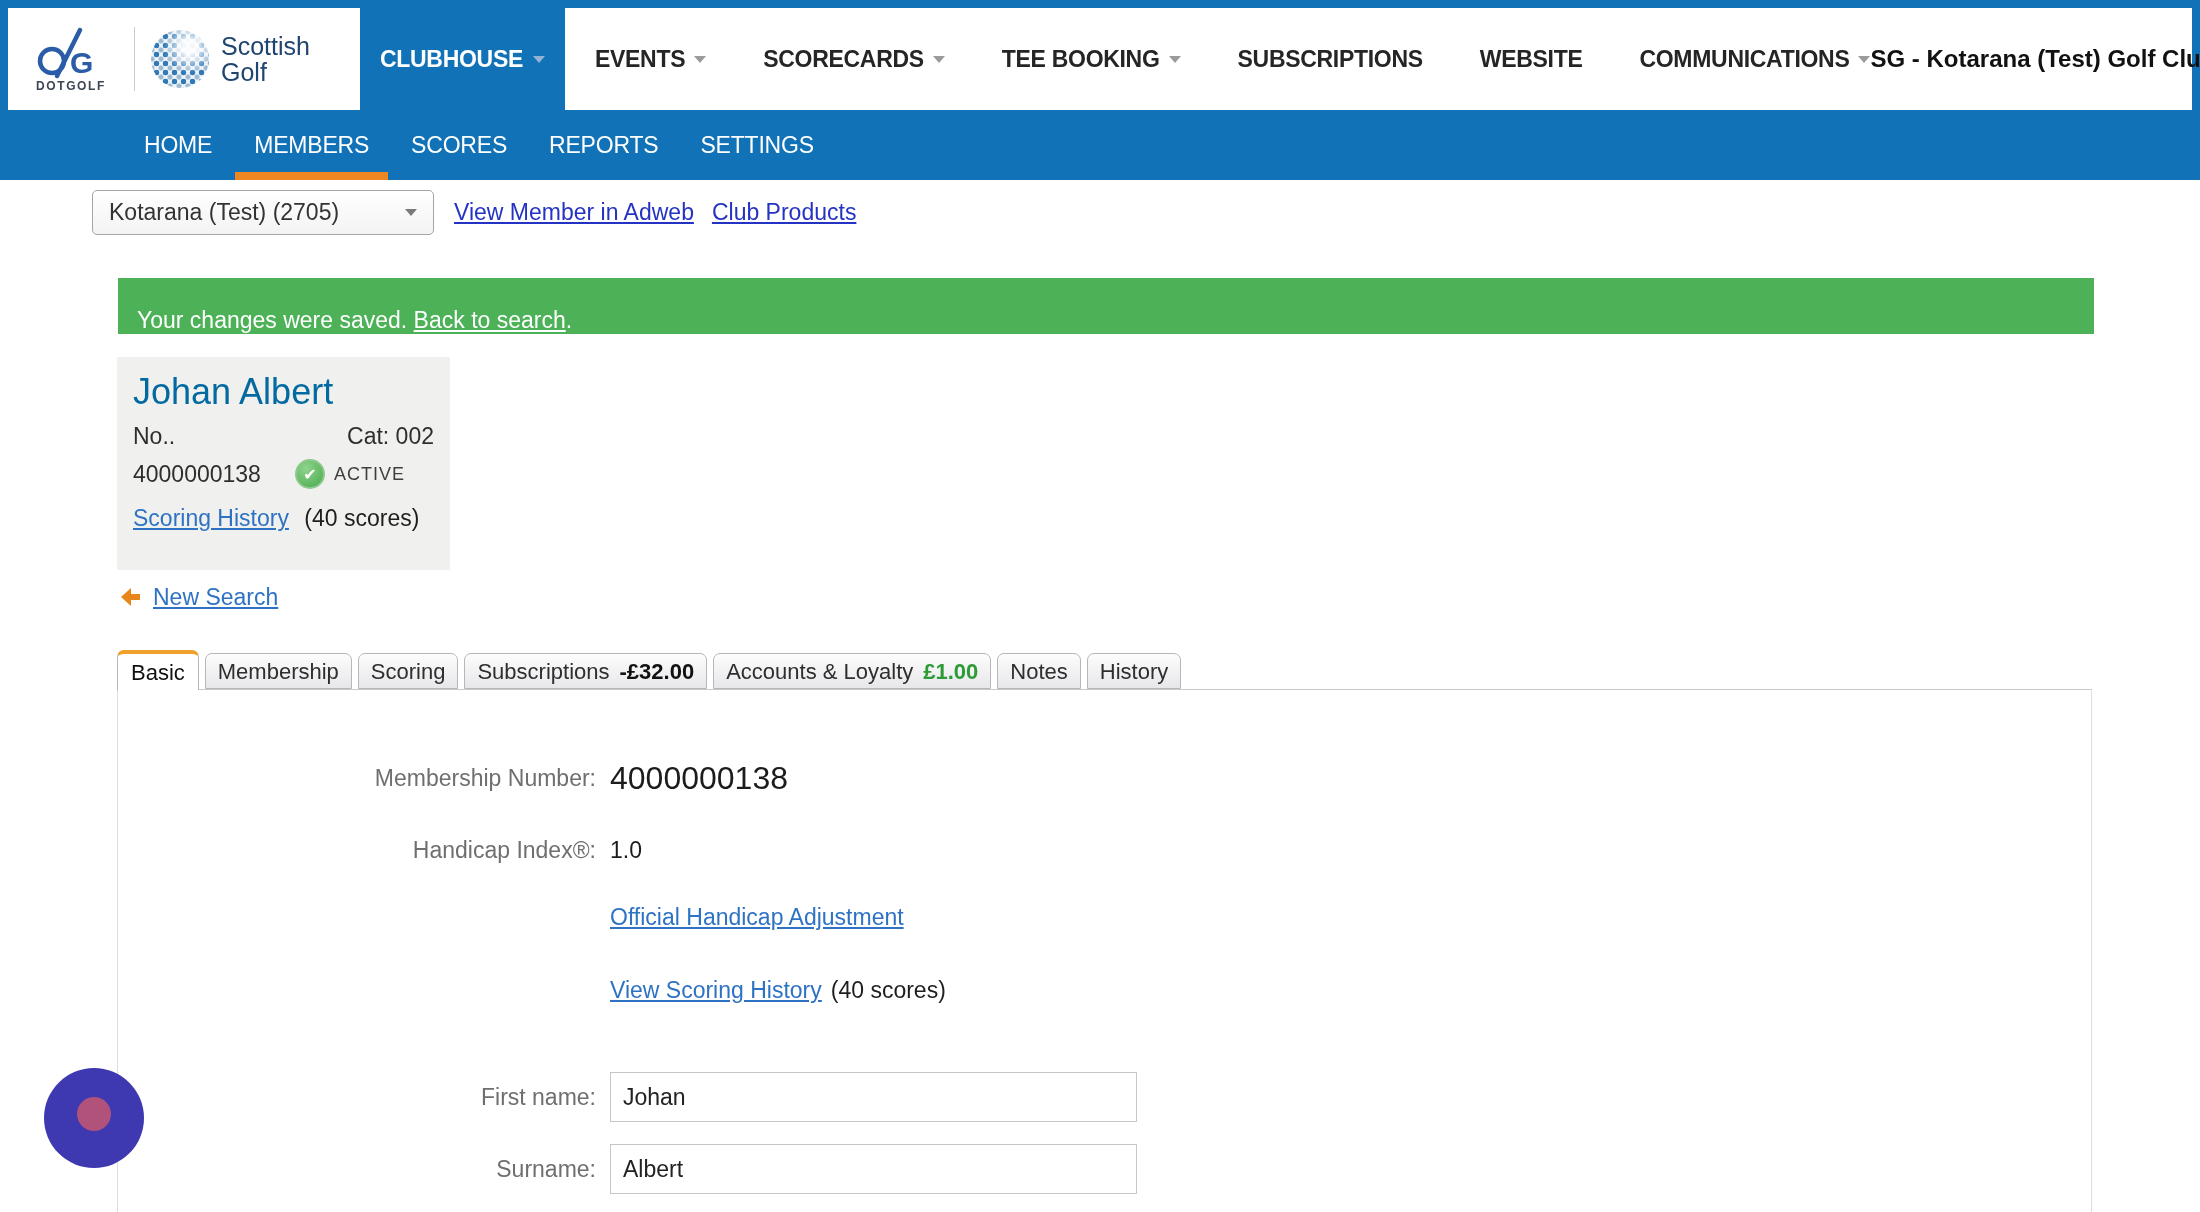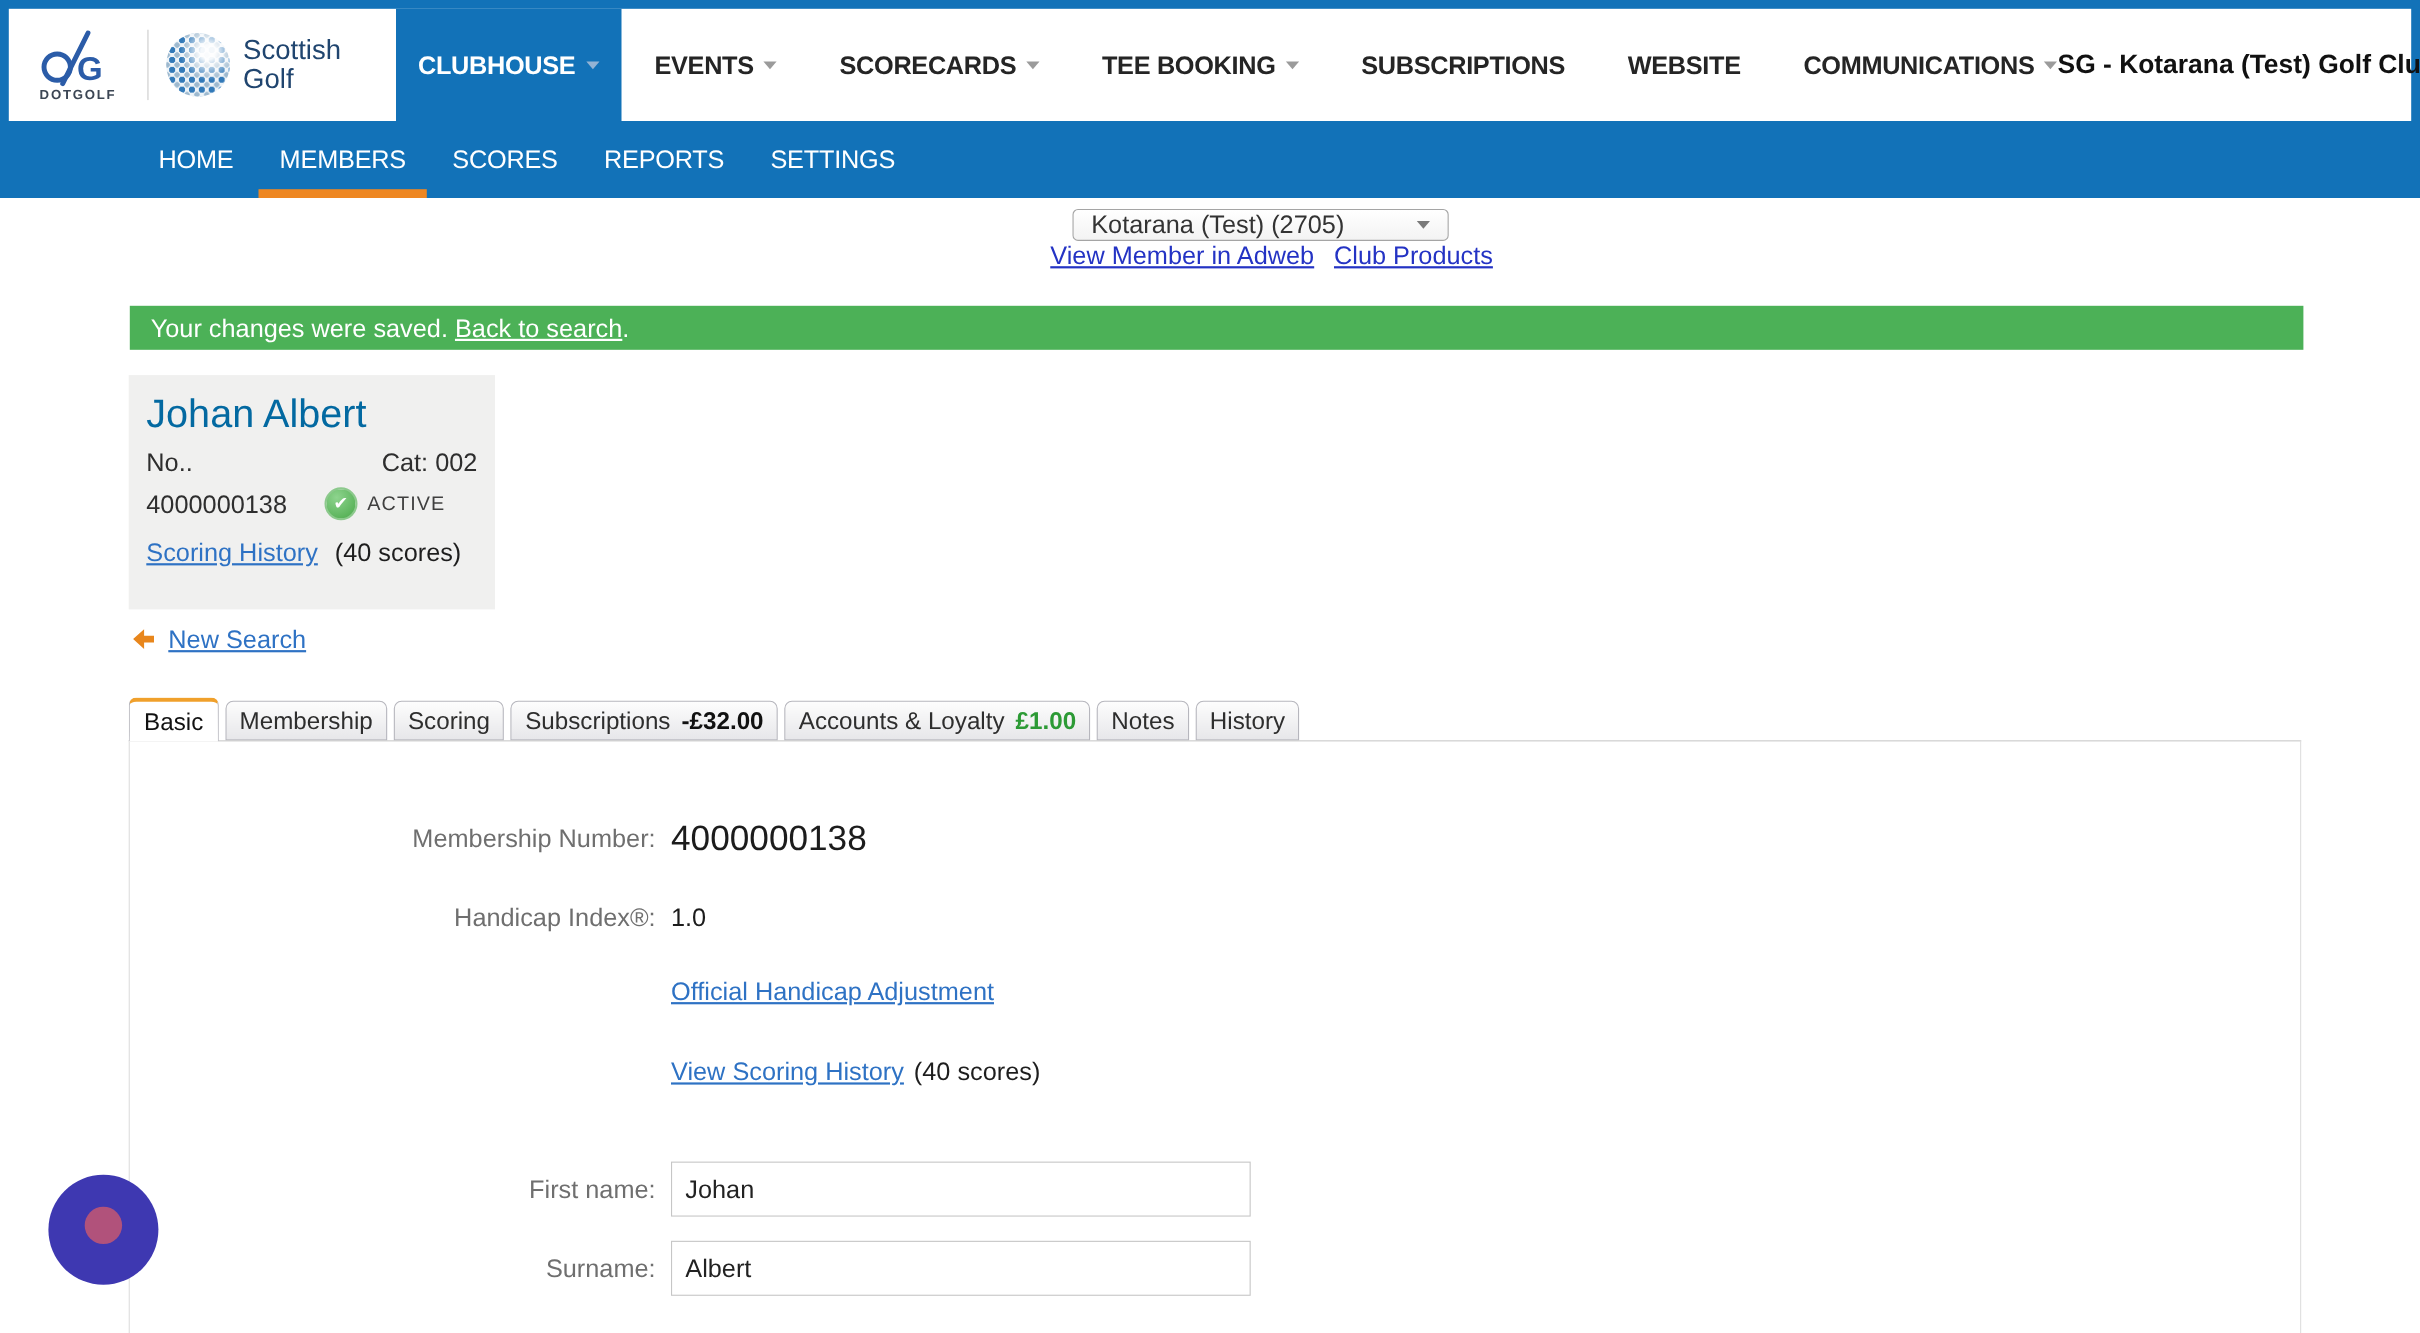--- a/index.html
+++ b/index.html
@@ -43,35 +43,35 @@
     margin-left:auto;margin-right:10px;display:flex;align-items:center;gap:10px;
     font-weight:700;font-size:24px;color:#111;cursor:pointer;white-space:nowrap;
   }
   .sub-nav{position:absolute;left:0;right:0;bottom:0;height:70px;display:flex;align-items:stretch;margin-left:125px;gap:4px;}
   .sub-nav-item{
     position:relative;display:flex;align-items:center;padding:0 19px;
     color:#ffffff;font-weight:400;font-size:23px;letter-spacing:-0.2px;cursor:pointer;
   }
   .sub-nav-item.active::after{content:"";position:absolute;left:0;right:0;bottom:0;height:8px;background:#ee8722;}
   
-  .selector-row{display:flex;align-items:center;margin:10px 0 0 92px;height:44px;flex-direction:column;}
+  .selector-row{display:flex;align-items:center;margin:10px 0 0 92px;height:44px;}
   .club-select{
     width:340px;height:43px;border:1px solid #a5a5a5;border-radius:5px;
     background:linear-gradient(#ffffff,#f3f3f3);
     display:flex;align-items:center;font-size:23px;color:#333;cursor:pointer;
   }
   .club-select .val{padding-left:16px;flex:1;}
   .club-select .tri{margin-right:16px;border-top-color:#7a7a7a;}
   .quick-links{display:flex;align-items:flex-end;gap:18px;margin-left:20px;}
   a.link-indigo{color:#2433c4;font-size:23px;text-decoration:underline;cursor:pointer;}
   a.link-blue{color:#2e72c4;font-size:23px;text-decoration:underline;cursor:pointer;}
   
   .banner{
-    margin:44px 0 0 118px;width:1976px;height:40px;background:#4cb157;color:#ffffff;
-    font-size:23px;display:flex;align-items:center;padding-left:19px;box-sizing:border-box;
+    margin:44px 0 0 118px;width:1976px;height:56px;background:#4cb157;color:#ffffff;
+    font-size:23px;display:flex;align-items:flex-end;padding-left:19px;box-sizing:border-box;
   }
   .banner a{color:#ffffff;text-decoration:underline;cursor:pointer;}
   
   .member-card{
     margin:23px 0 0 117px;width:333px;height:213px;background:#f0f0ef;
     box-sizing:border-box;padding:12px 16px 0 16px;
   }
   .member-name{font-size:36px;font-weight:400;color:#0369a1;margin:2px 0 10px 0;}
   .card-row{display:flex;align-items:center;font-size:23px;color:#2e2e2e;margin-bottom:9px;}
   .card-row .right{margin-left:auto;}

